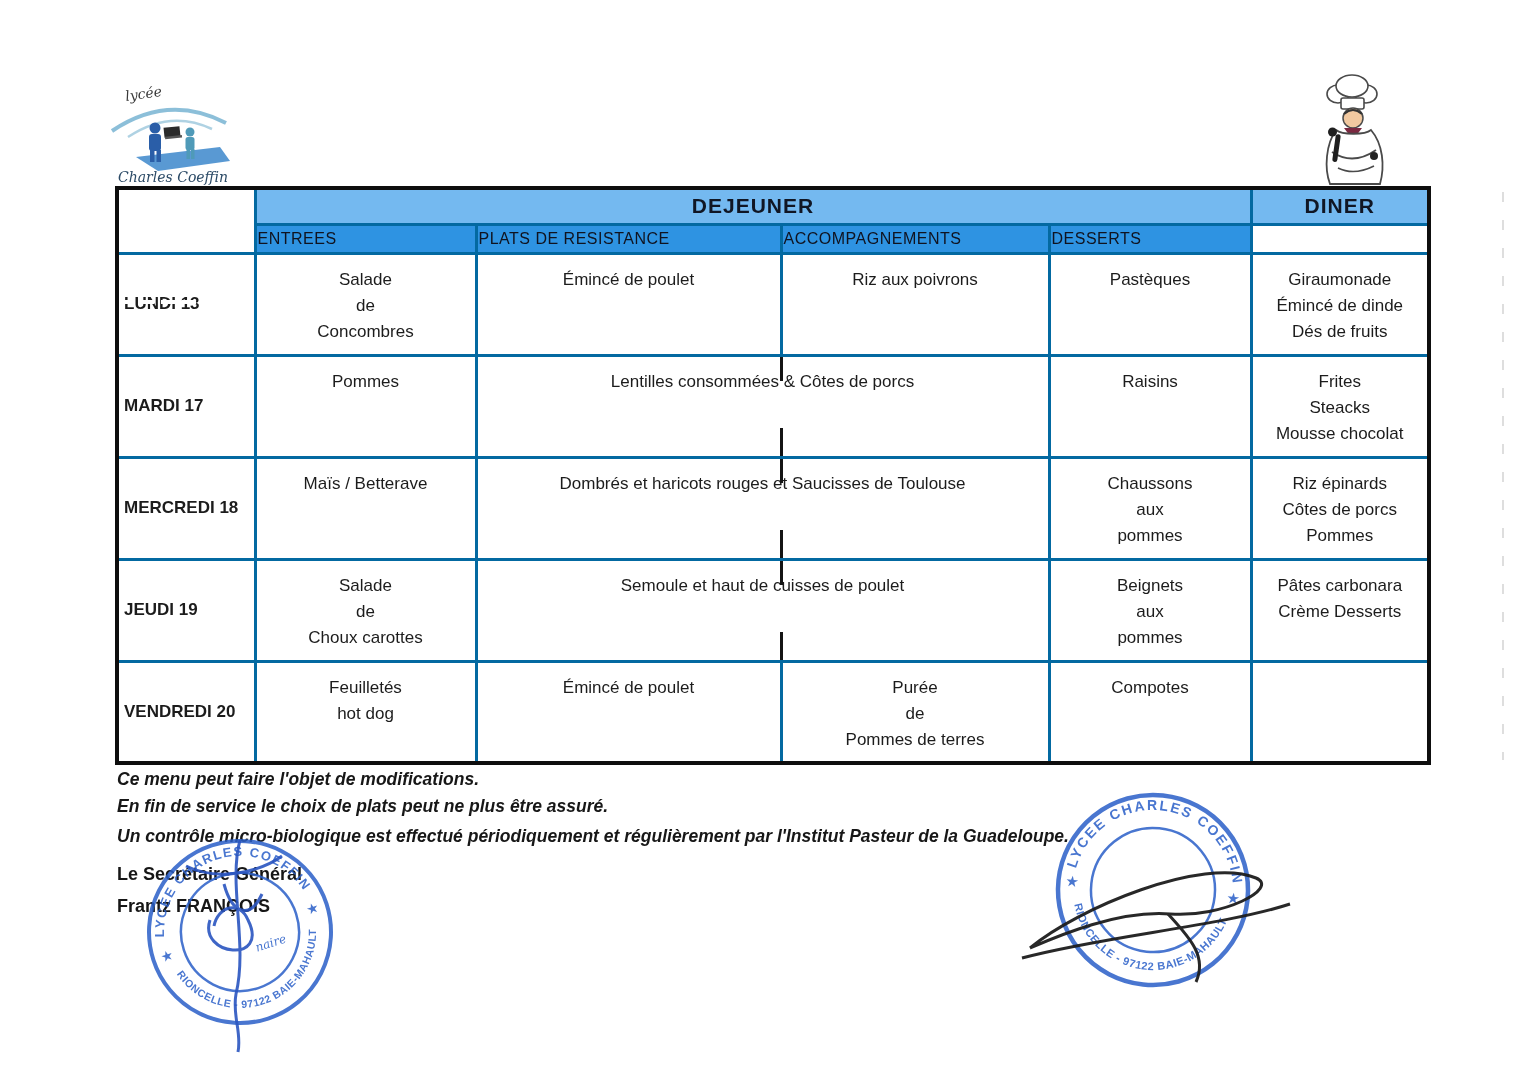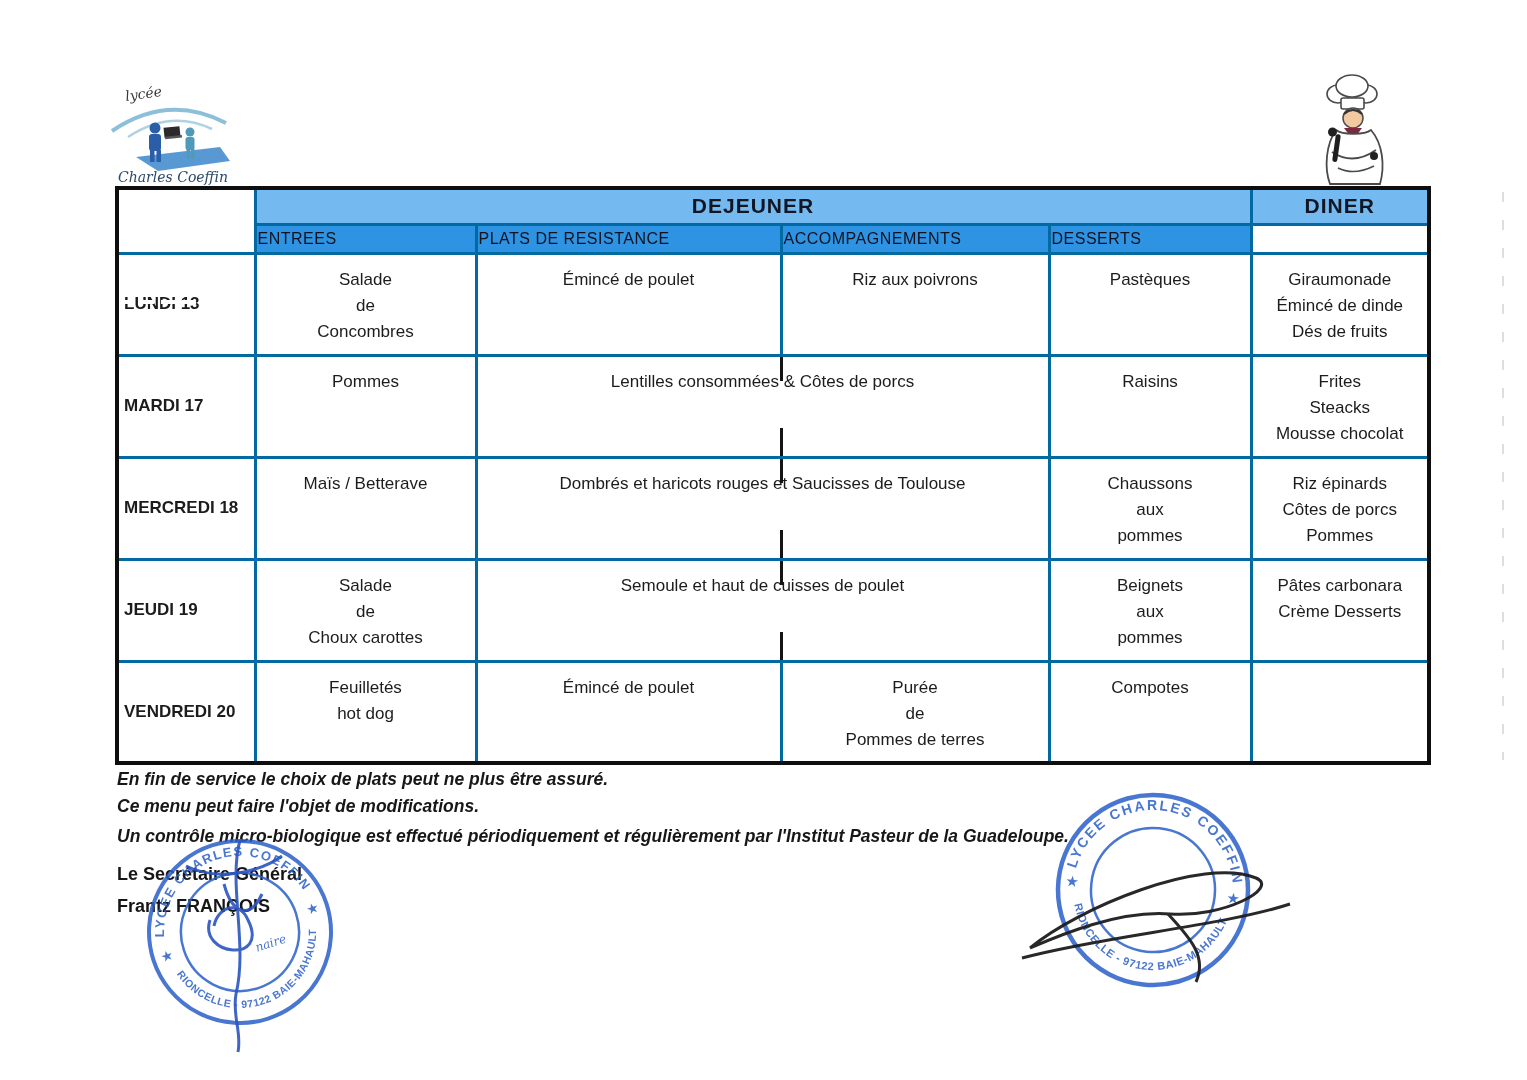--- a/index.html
+++ b/index.html
@@ -199,22 +199,22 @@
 Pommes de terres</td>
         <td class="cell">Compotes</td>
         <td class="cell"></td>
       </tr>
     </tbody>
   </table>
 
   <div class="scan-line"></div>
 
   <div class="notes">
+    <div class="line">Ce menu peut faire l'objet de modifications.</div>
     <div class="line">En fin de service le choix de plats peut ne plus être assuré.</div>
-    <div class="line">Ce menu peut faire l'objet de modifications.</div>
     <div class="line">Un contrôle micro-biologique est effectué périodiquement et régulièrement par l'Institut Pasteur de la Guadeloupe.</div>
   </div>
 
   <div class="sig sig-left">
     <div>Le Secrétaire Général</div>
     <div>Frantz FRANÇOIS</div>
   </div>
 
 
   <div class="stamp-left-wrap">

